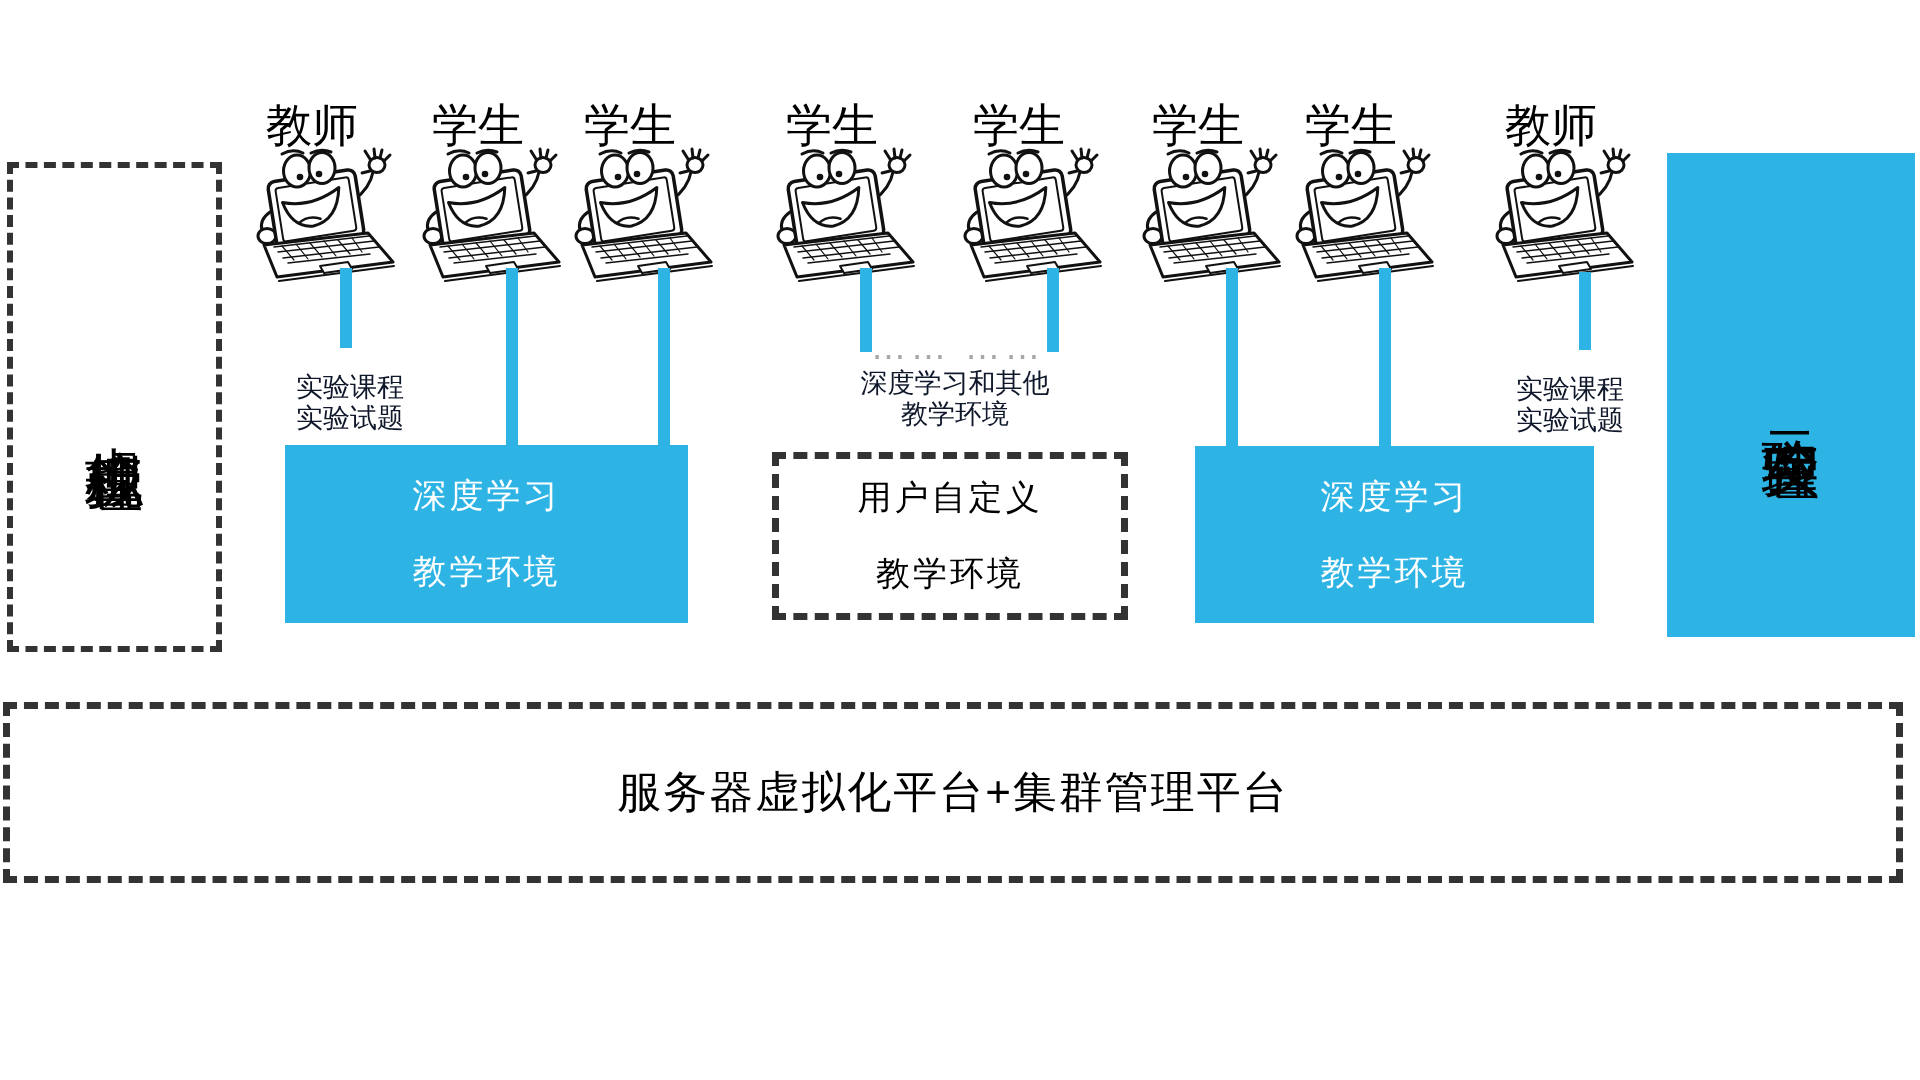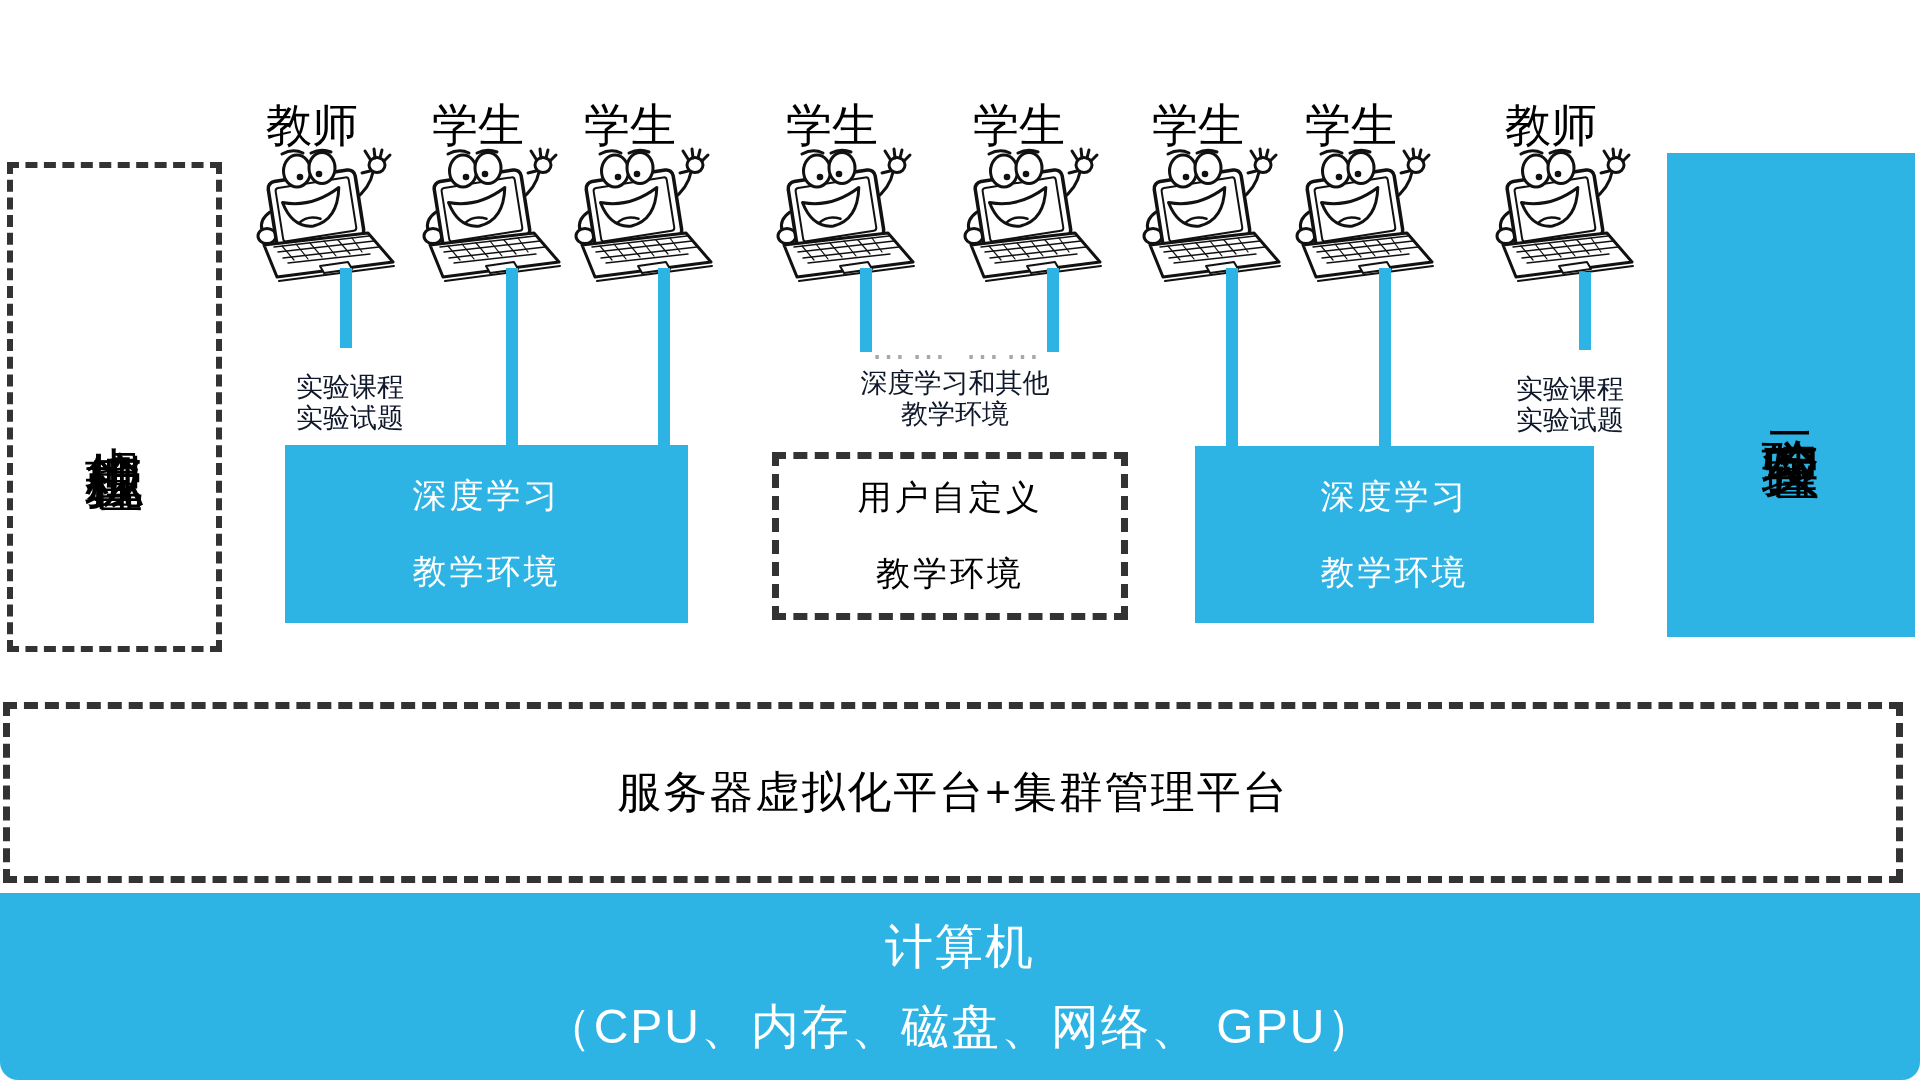--- a/index.html
+++ b/index.html
@@ -1,17 +1,17 @@
 <!DOCTYPE html>
 <html><head>
 <meta charset="utf-8">
 <style>
   html,body{margin:0;padding:0;background:#fff;}
   .canvas{position:relative;width:1920px;height:1080px;background:#ffffff;overflow:hidden;
-          font-family:"Liberation Sans","DejaVu Sans",sans-serif;color:#000;border-radius:18px;}
+          font-family:"Liberation Sans","DejaVu Sans",sans-serif;color:#000;}
   .abs{position:absolute;}
   
   .vpanel{box-sizing:border-box;display:flex;align-items:center;justify-content:center;}
   .vpanel.dashed{border:6px dashed #333;background:#fff;}
   .vpanel.solid{background:#2db4e4;}
   .vtext{writing-mode:vertical-rl;text-orientation:upright;font-size:58px;letter-spacing:3px;color:#000;line-height:1;}
   
   .client-label{width:200px;text-align:center;font-size:46px;color:#000;}
   .laptop{width:150px;height:140px;overflow:visible;}
   .link-line{width:12px;background:#2db4e4;}
@@ -166,18 +166,14 @@
 
   <div class="abs env-box solid" style="left:1195px;top:446px;width:399px;height:177px;">
     <div>深度学习</div>
     <div>教学环境</div>
   </div>
 
   <div class="abs platform-box" style="left:3px;top:702px;width:1900px;height:181px;">
     <span>服务器虚拟化平台+集群管理平台</span>
   </div>
 
-  <div class="abs hw-bar" style="left:0px;top:893px;width:1920px;height:187px;">
-    <div>计算机</div>
-    <div>（CPU、内存、磁盘、网络、 GPU）</div>
-  </div>
 
 </div>
 
 </body></html>

